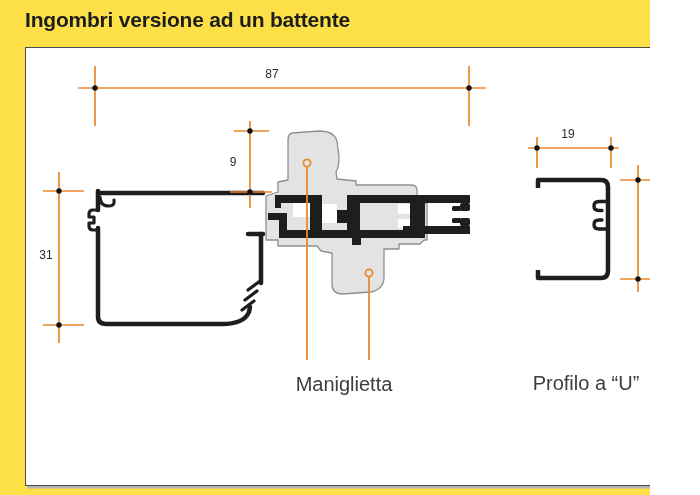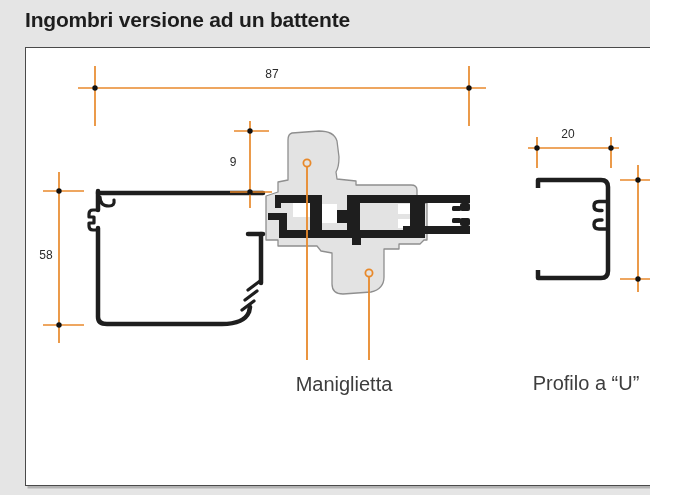--- a/index.html
+++ b/index.html
@@ -1,17 +1,17 @@
 <!DOCTYPE html>
 <html><head>
 <meta charset="utf-8">
 <style>
   html,body { margin:0; padding:0; background:#ffffff; }
   .canvas {
-    position:relative; width:650px; height:495px; background:#e5e5e5;
+    position:relative; width:650px; height:495px; background:#fde047;
     font-family:"Liberation Sans", sans-serif; overflow:hidden;
   }
   .title {
     position:absolute; left:25px; top:8px;
     font-size:21px; font-weight:bold; color:#1d1d1d; letter-spacing:-0.2px;
   }
   .frame {
     position:absolute; left:25px; top:47px; width:653px; height:437px;
     border:1.5px solid #4a4a4a; background:#ffffff;
     box-shadow:2.5px 2.5px 0 #b3b3b3;
@@ -134,20 +134,20 @@
         <circle cx="59" cy="325" r="2.7"></circle>
       <circle cx="537" cy="148" r="2.7"></circle>
         <circle cx="611" cy="148" r="2.7"></circle>
       <circle cx="638" cy="180" r="2.7"></circle>
         <circle cx="638" cy="279" r="2.7"></circle>
     </g>
   </svg>
 
   <div class="dim" style="left:272px; top:74px;">87</div>
   <div class="dim" style="left:233px; top:162px;">9</div>
-  <div class="dim" style="left:46px;  top:255px;">58</div>
-  <div class="dim" style="left:568px; top:134px;">20</div>
+  <div class="dim" style="left:46px;  top:255px;">31</div>
+  <div class="dim" style="left:568px; top:134px;">19</div>
   <div class="dim" style="left:660px; top:228px;">26</div>
 
   <div class="lbl" style="left:344px; top:384px;">Maniglietta</div>
   <div class="lbl" style="left:586px; top:383px;">Profilo a “U”</div>
 
 </div>
 
 </body></html>

